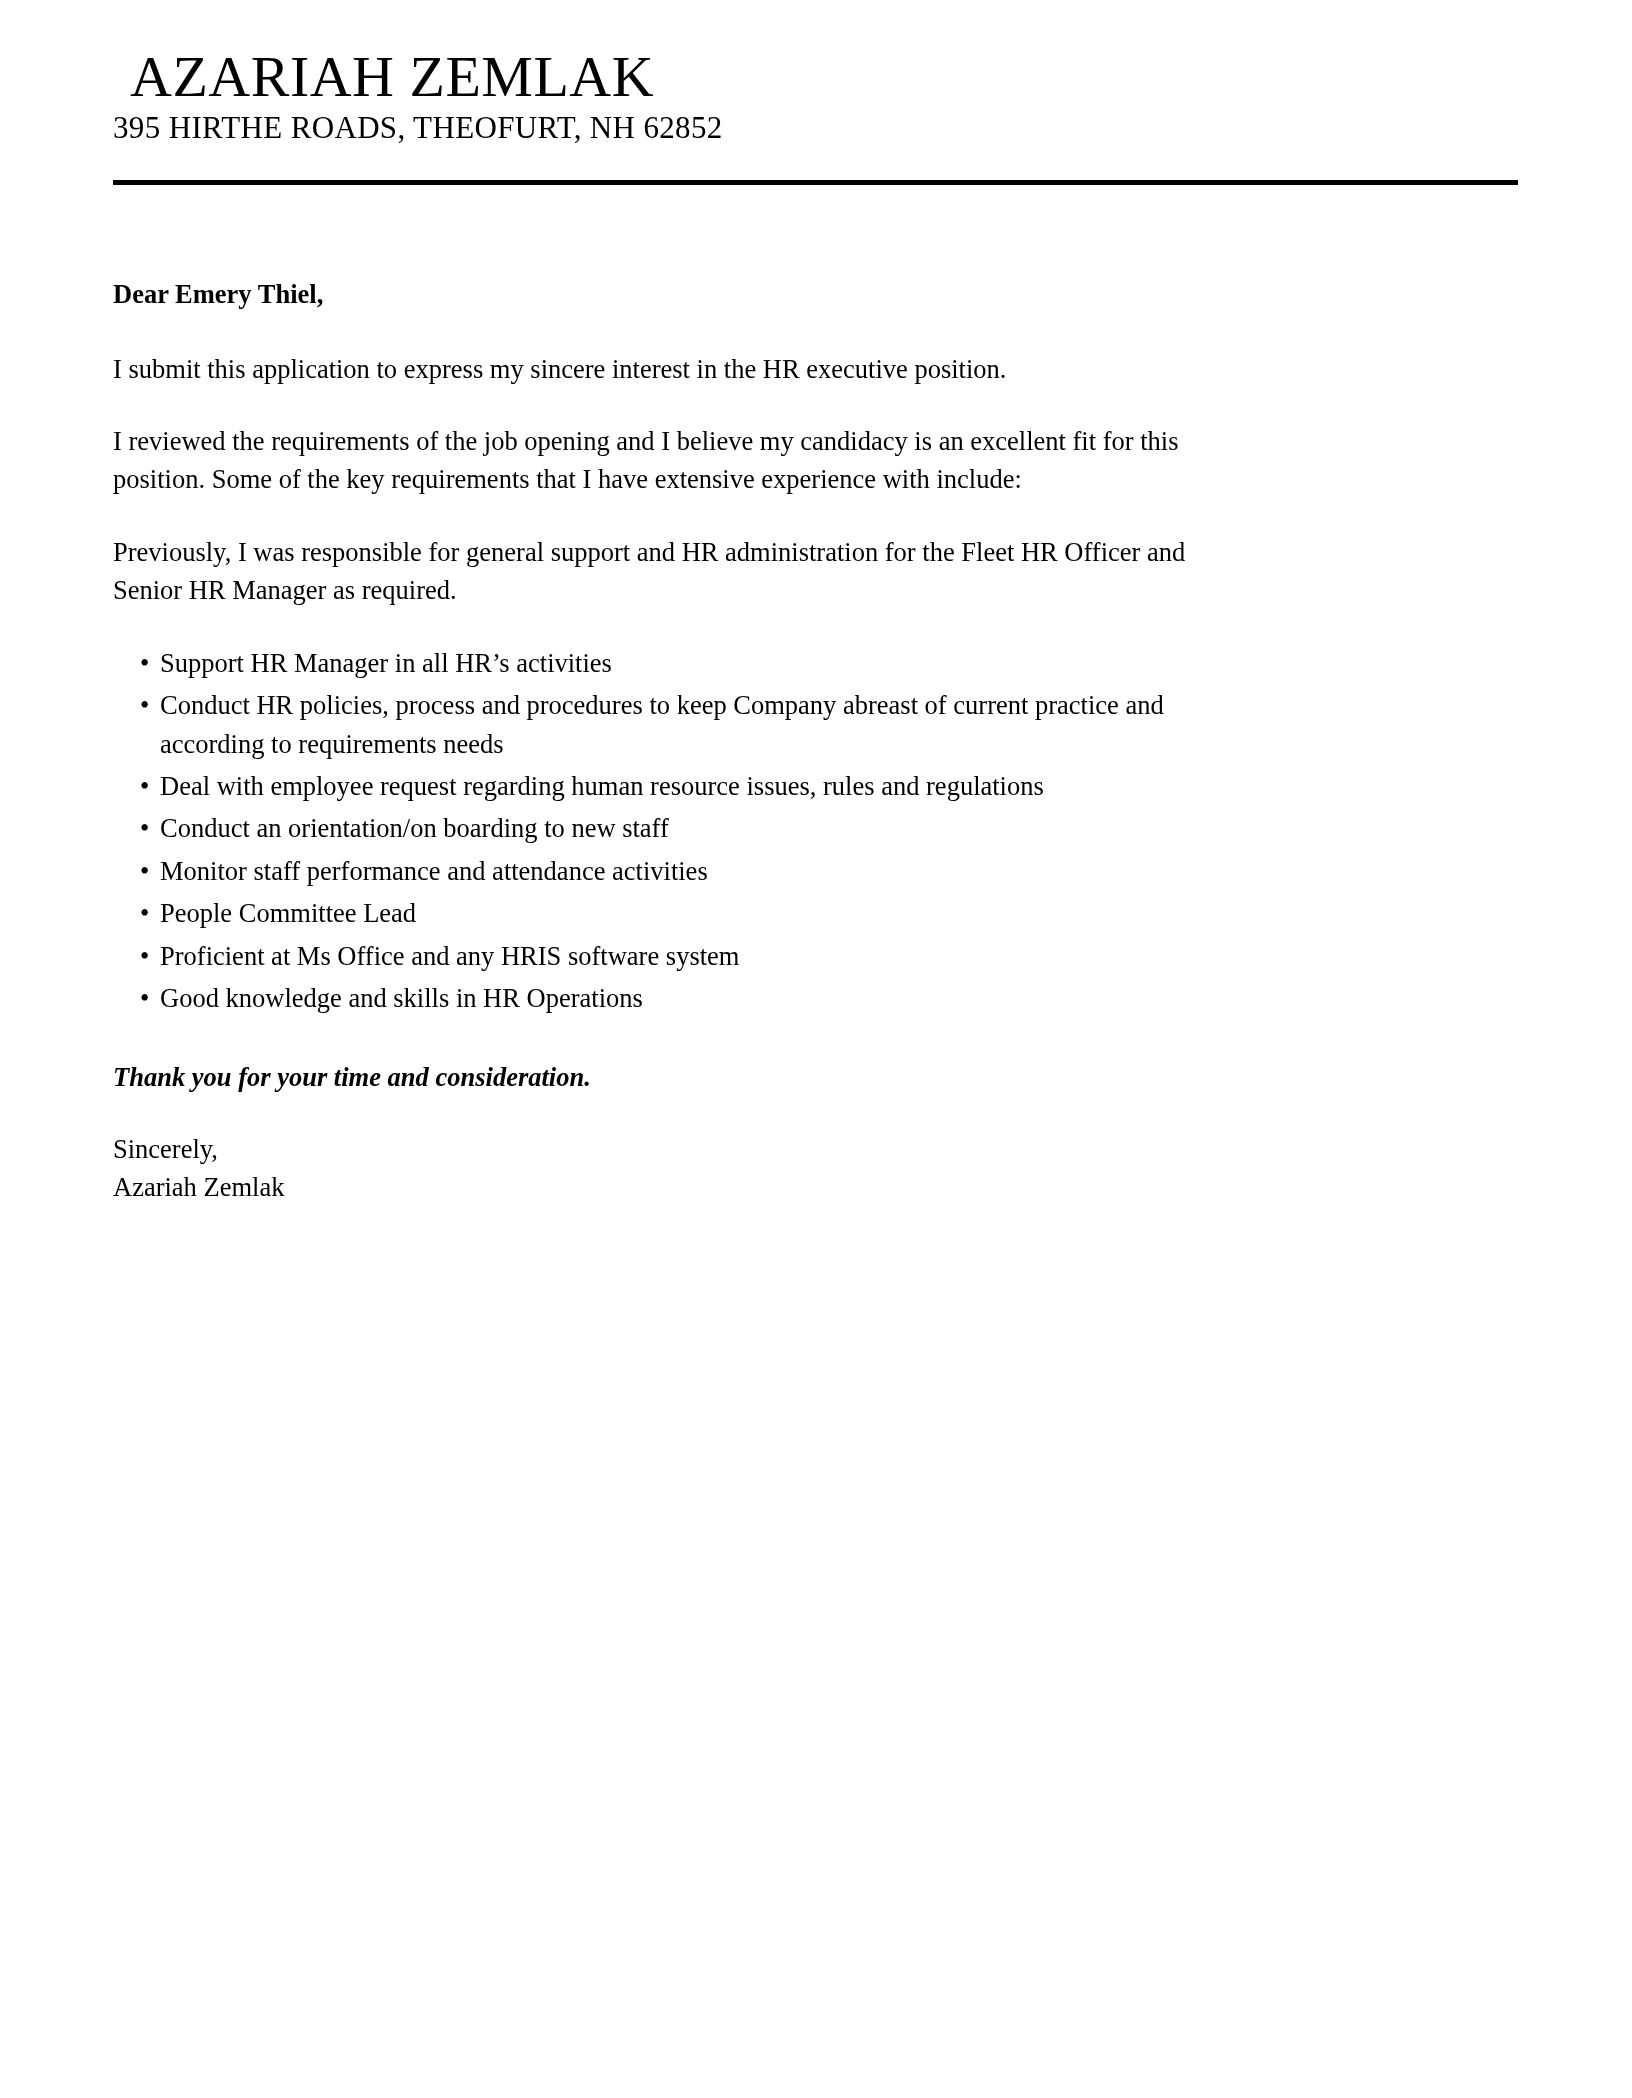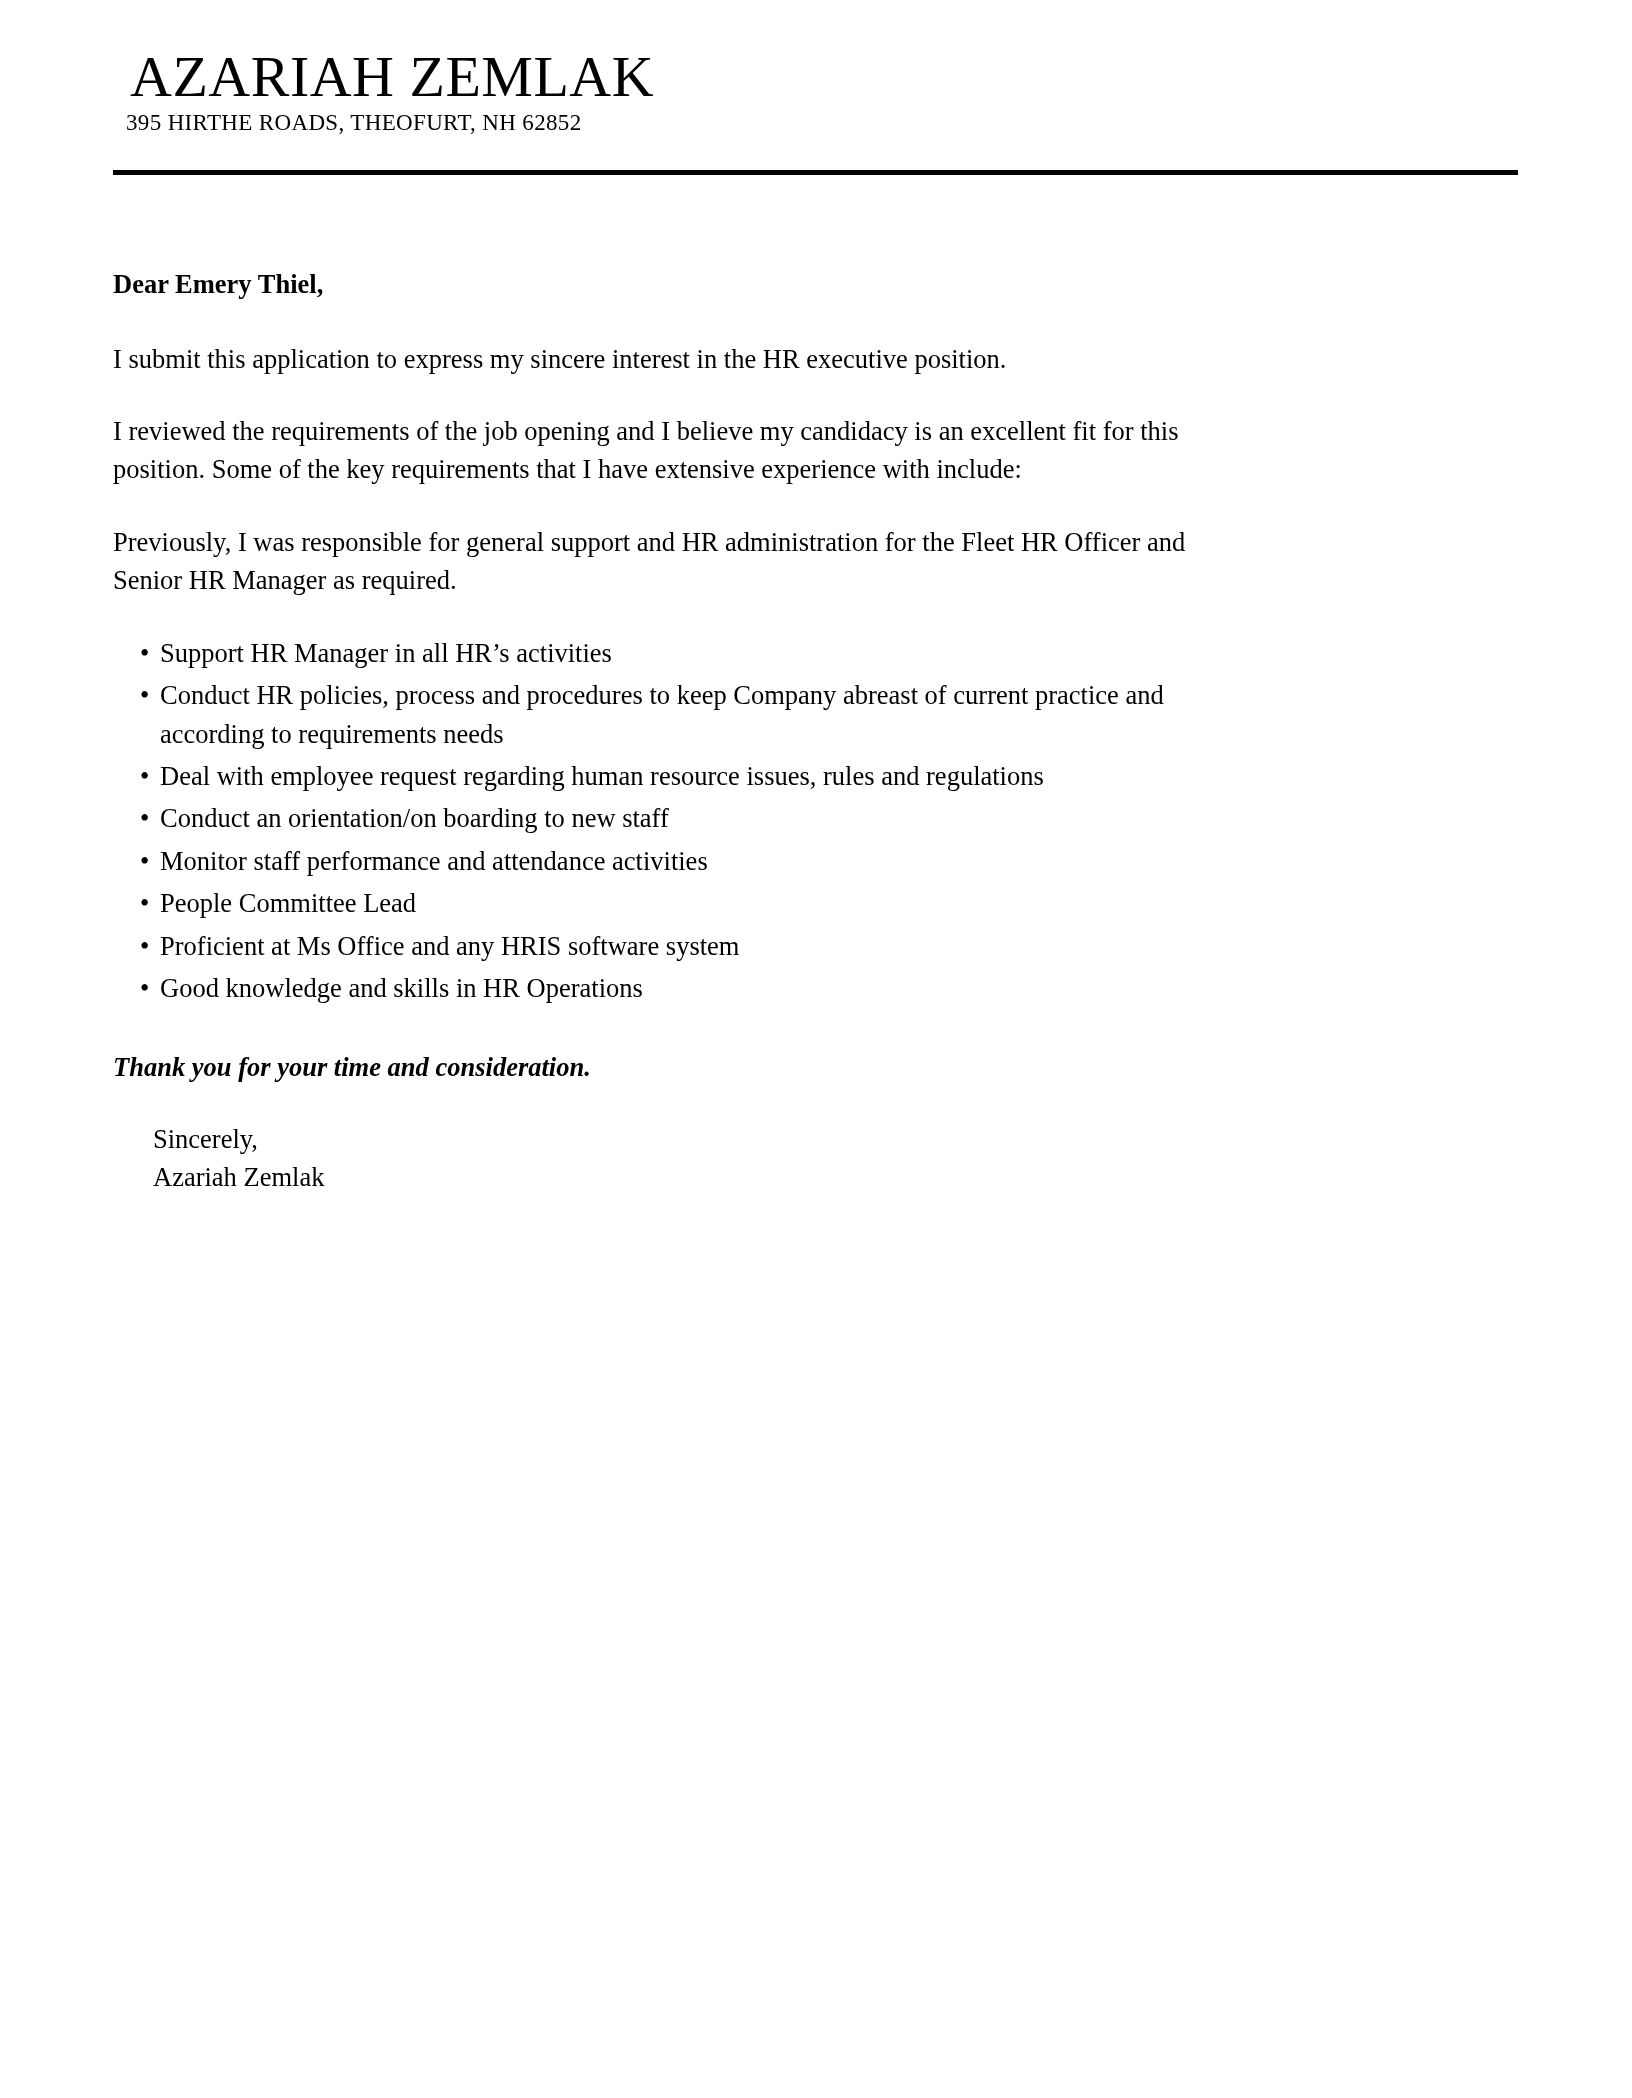--- a/index.html
+++ b/index.html
@@ -28,24 +28,24 @@
   }
   .name-heading {
     font-size: 58px;
     line-height: 1.06;
     font-weight: 400;
     letter-spacing: 0.5px;
     margin: 0 0 2px 17px;
     white-space: nowrap;
   }
   .address-line {
-    font-size: 23px;
+    font-size: 31px;
     line-height: 1.25;
     letter-spacing: 0.35px;
-    margin: 0 0 0 13px;
+    margin: 0 0 0 0;
     white-space: nowrap;
     font-family: Liberation Serif, serif;
   }
   .header-rule {
     margin-top: 32px;
     height: 5px;
     background: #000000;
     width: 1405px;
   }
   
@@ -82,21 +82,20 @@
   .closing-line {
     font-weight: 700;
     margin: 0 0 34px 0;
     font-style: italic;
   }
   .signoff {
     margin: 0;
   }
   .signoff-line {
     display: block;
-    margin-left: 40px;
   }
 </style>
 </head>
 <body>
 
 <div class="page">
 
   <header class="letterhead">
     <h1 class="name-heading">AZARIAH ZEMLAK</h1>
     <div class="address-line">395 HIRTHE ROADS, THEOFURT, NH 62852</div>

